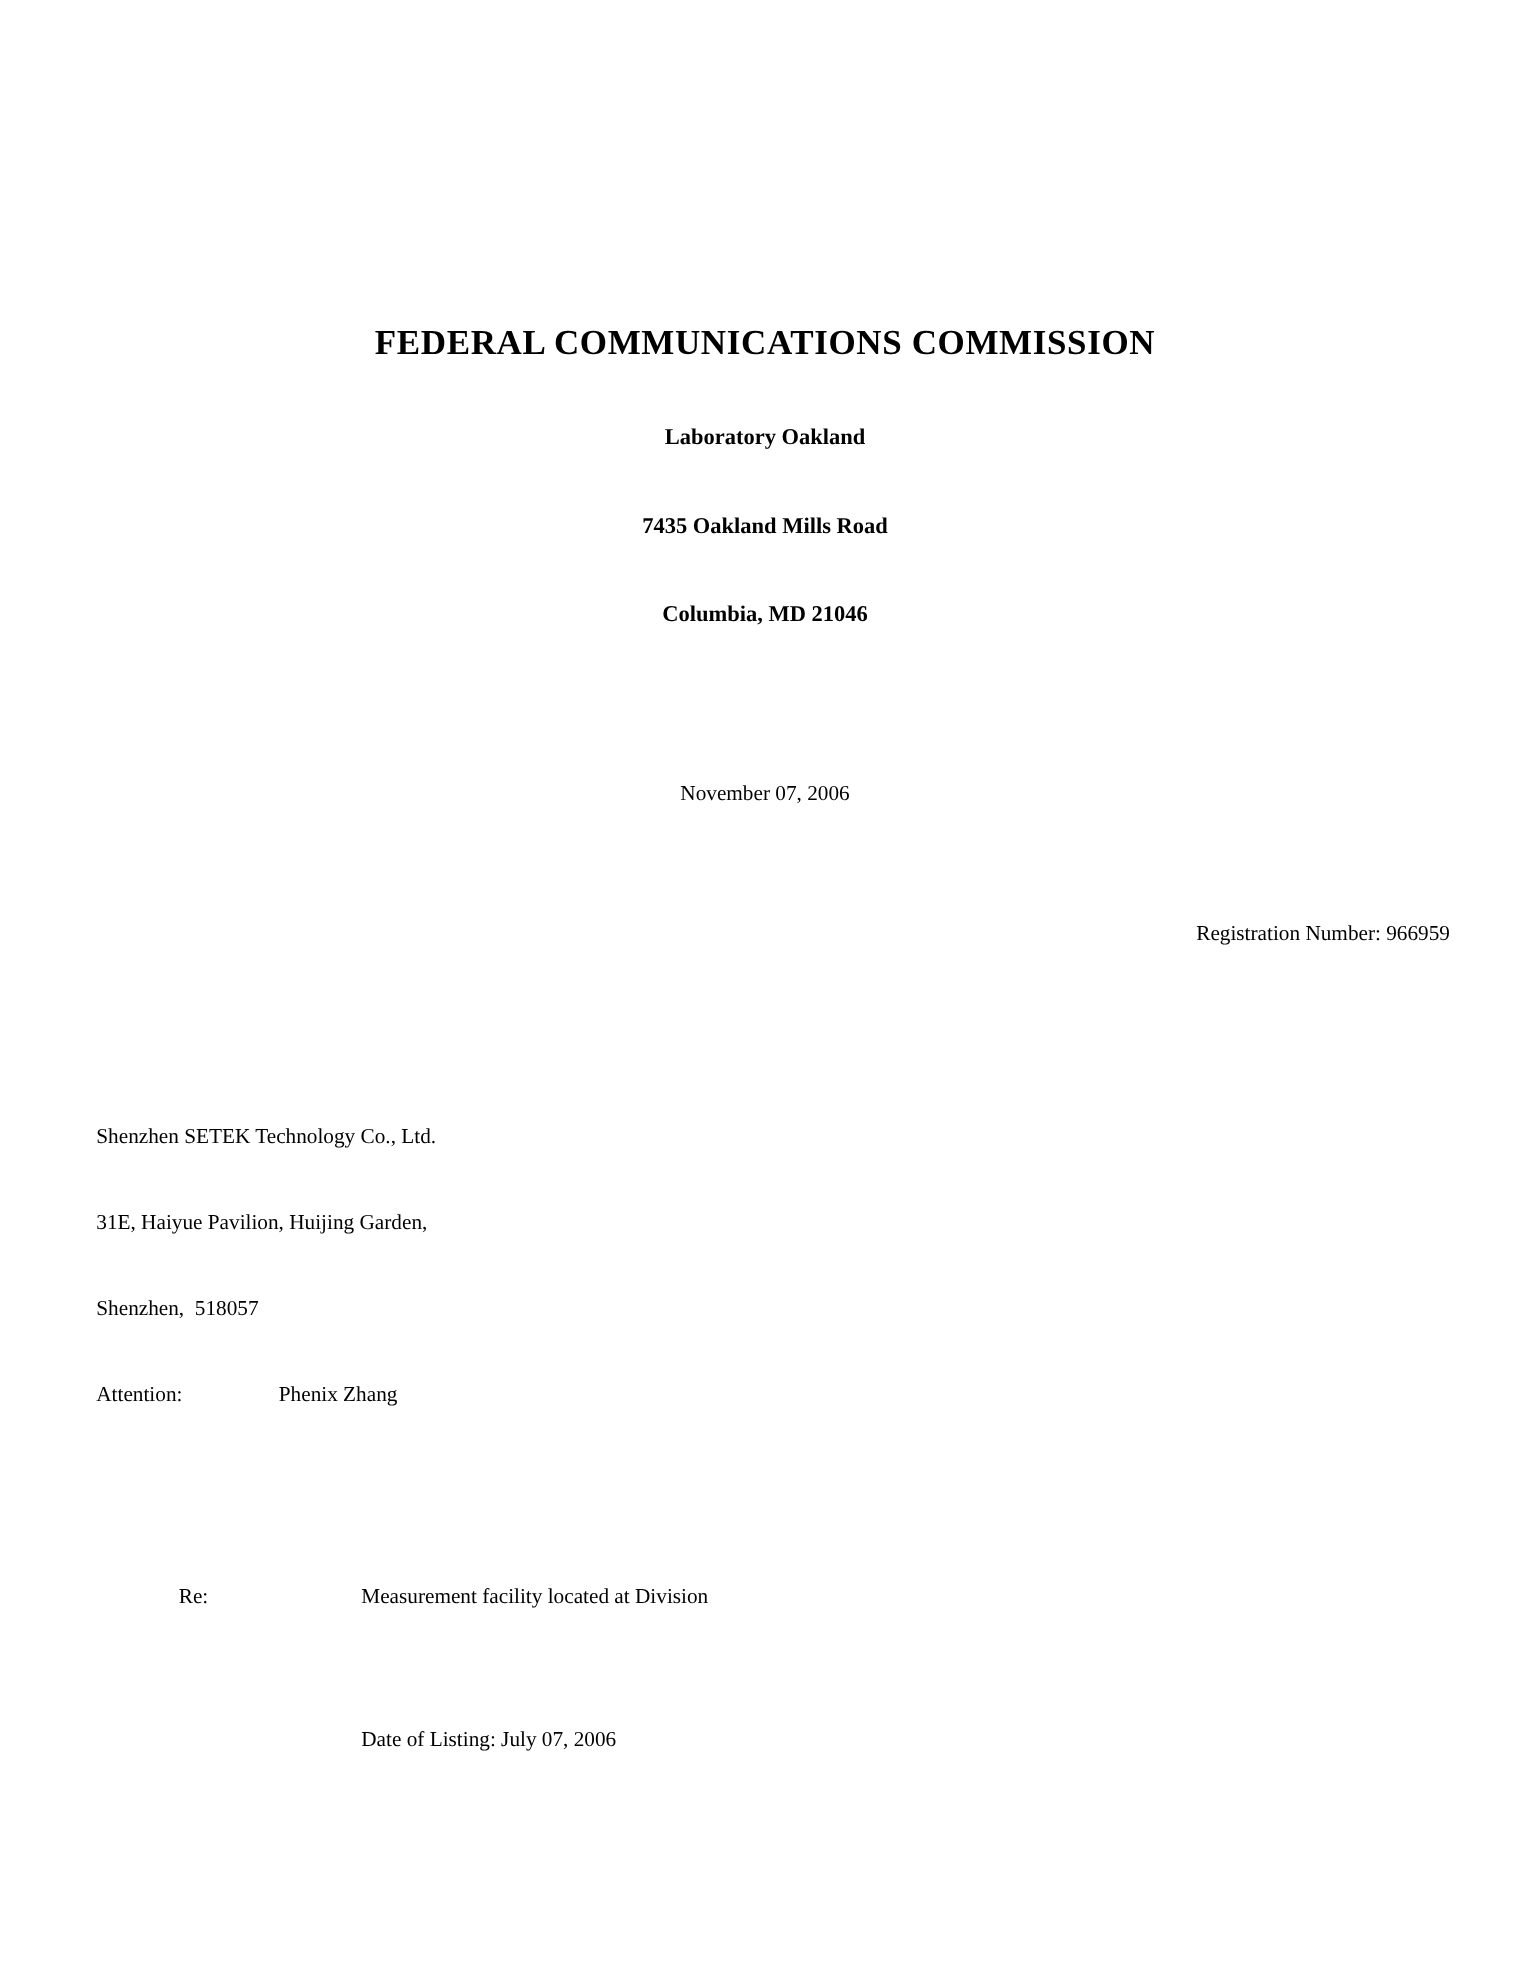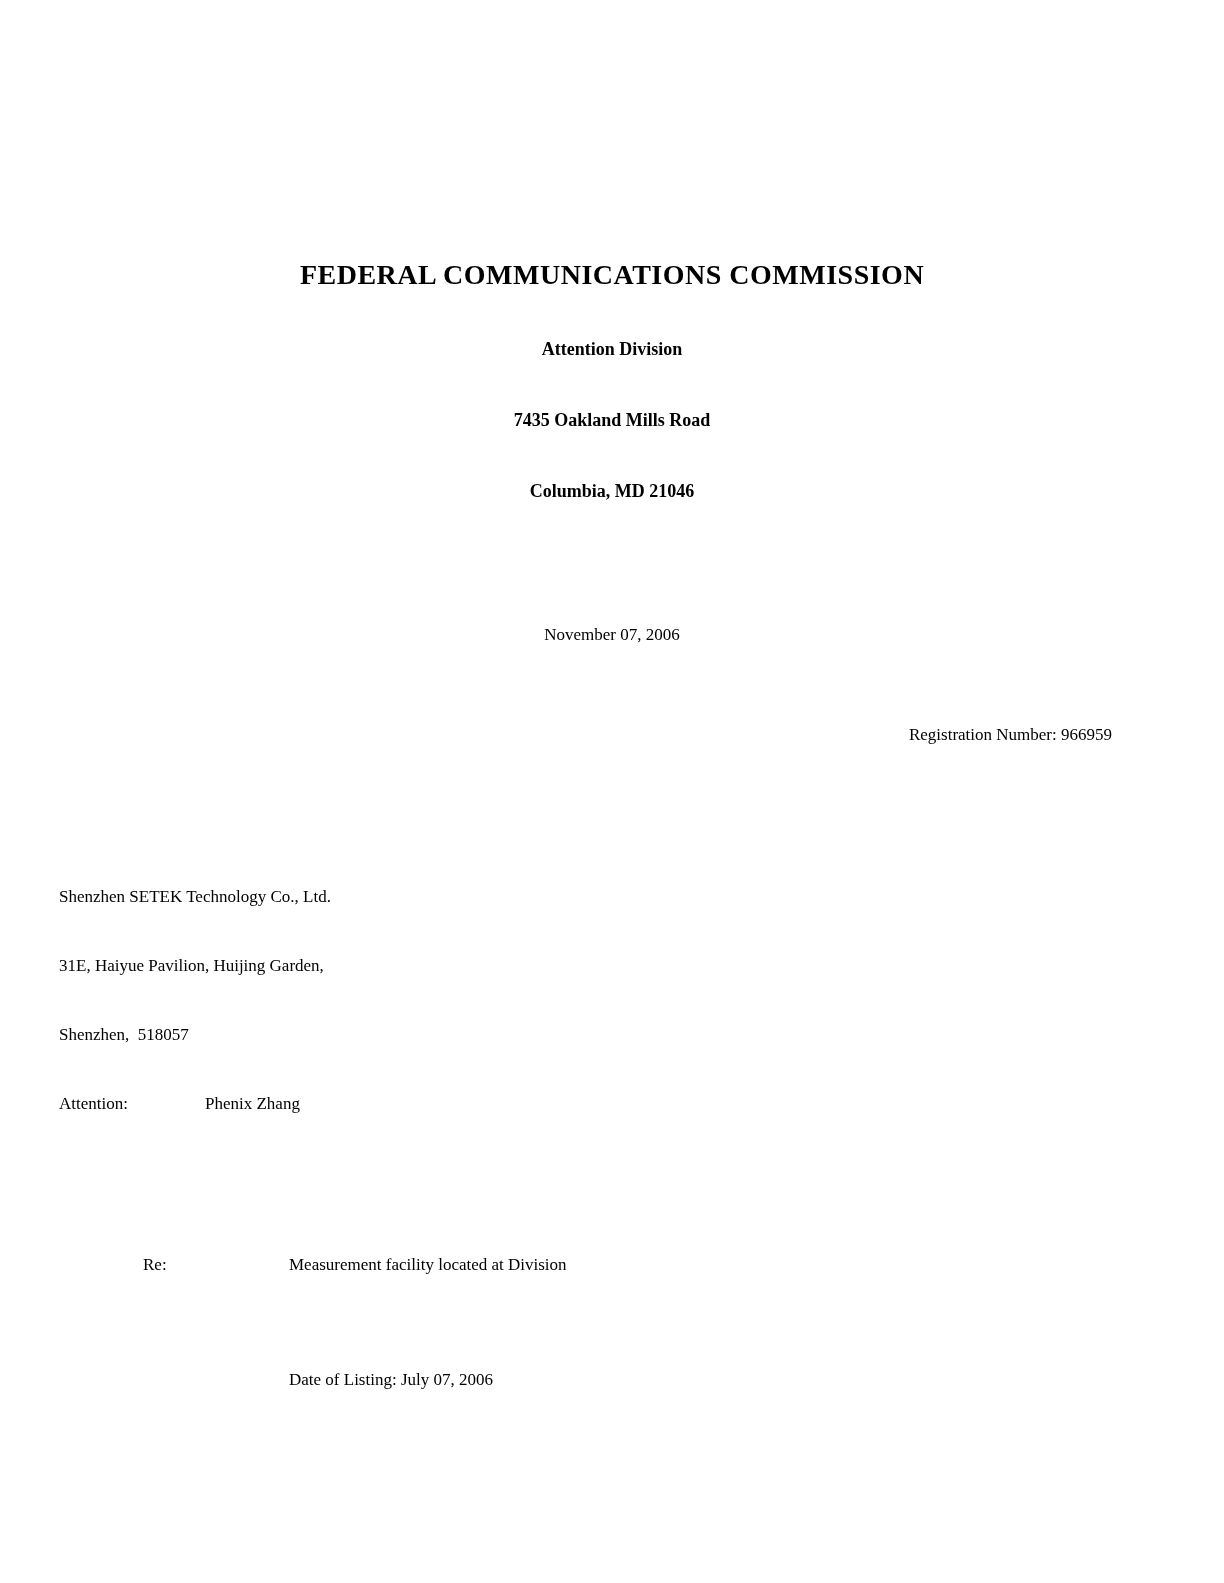--- a/index.html
+++ b/index.html
@@ -33,25 +33,25 @@
     font-size: 18px;
     font-weight: bold;
     line-height: 25px;
   }
   .date-line {
     text-align: center;
     margin-top: 4px;
   }
   .registration-line {
     text-align: right;
-    padding-right: 112px;
-    margin-top: 8px;
+    padding-right: 64px;
+    margin-top: 20px;
   }
   .recipient-block {
-    margin-left: 59px;
+    margin-left: 77px;
     margin-top: 24px;
   }
   .hang-label {
     display: inline-block;
     width: 146px;
   }
   .re-line {
     margin-left: 143px;
     margin-top: 23px;
   }
@@ -60,21 +60,21 @@
     margin-top: 23px;
   }
 </style>
 </head>
 <body>
 
 <div class="page">
 
   <div class="letterhead">
     <div class="letterhead-title">FEDERAL COMMUNICATIONS COMMISSION</div>
-    <div class="letterhead-sub">Attention Division</div>
+    <div class="letterhead-sub">Laboratory Oakland</div>
     <div class="letterhead-sub">7435 Oakland Mills Road</div>
     <div class="letterhead-sub">Columbia, MD 21046</div>
   </div>
 
   <div class="date-line">November 07, 2006</div>
 
   <div class="registration-line">Registration Number: 966959</div>
 
   <div class="recipient-block">
     <div>Shenzhen SETEK Technology Co., Ltd.</div>

